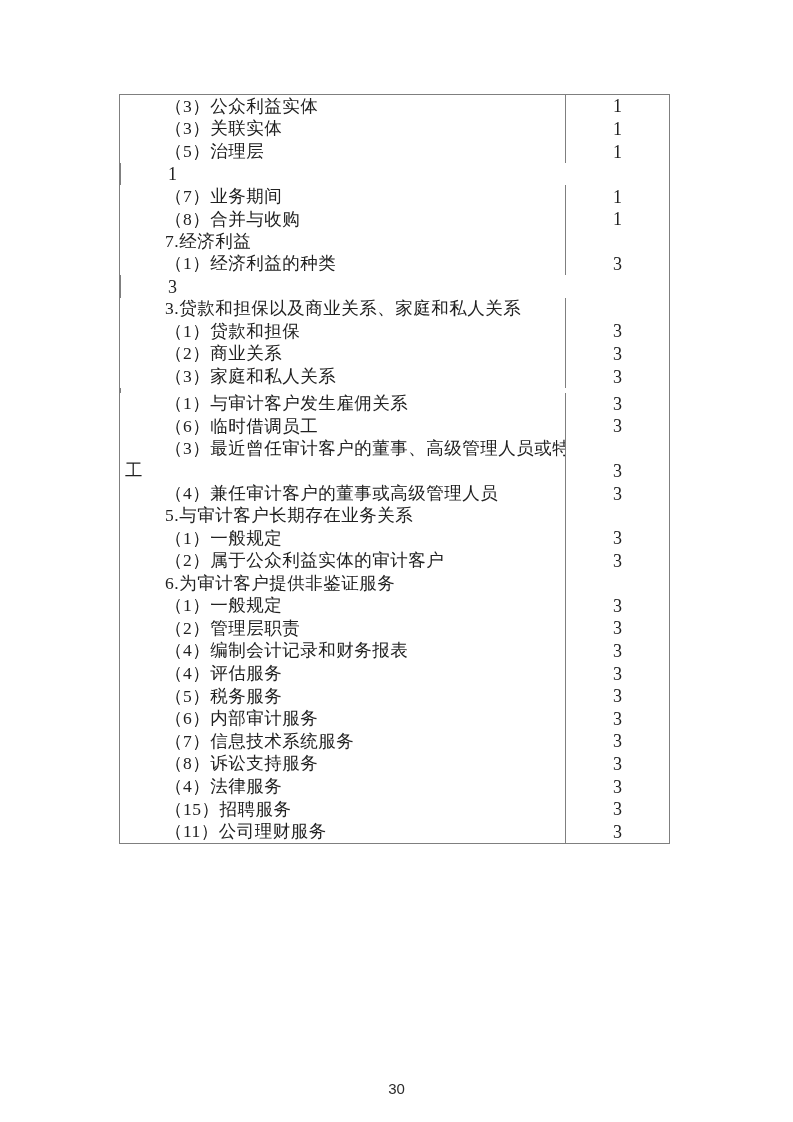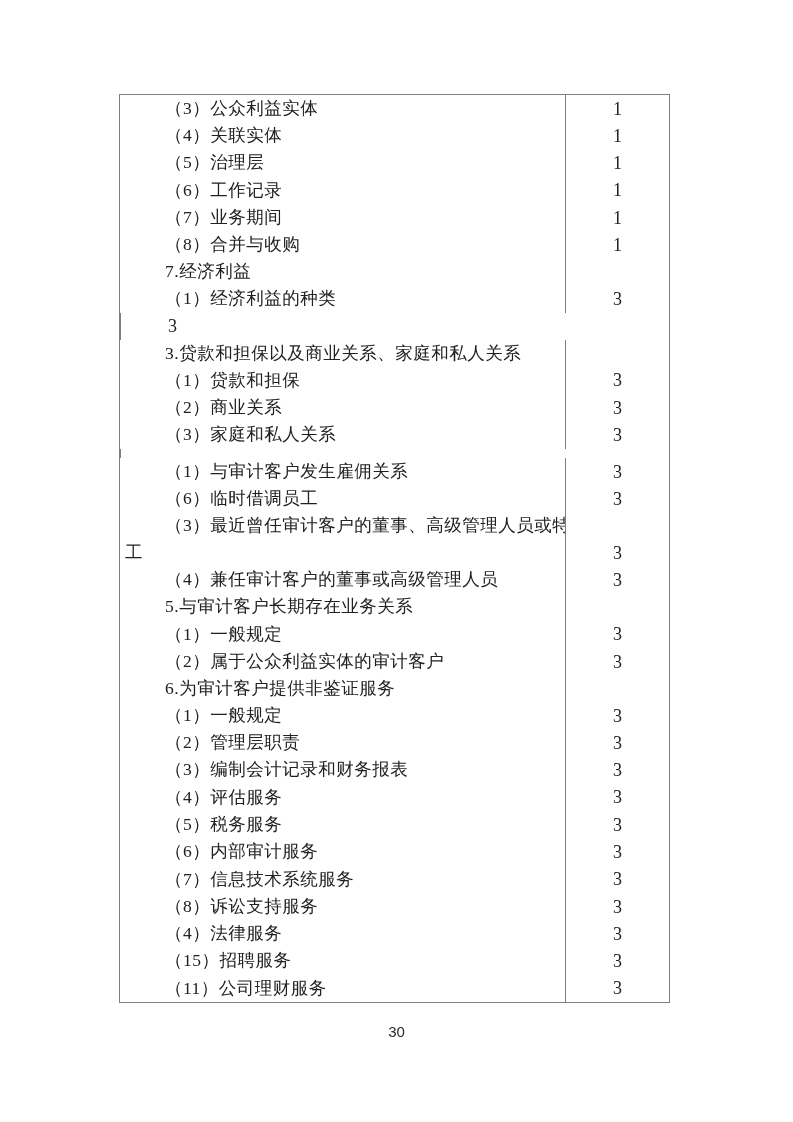--- a/index.html
+++ b/index.html
@@ -13,21 +13,21 @@
     position: relative;
     font-family: "Liberation Serif", serif;
     color: #212121;
     overflow: hidden;
   }
   .doc-table {
     position: absolute;
     left: 119px;
     top: 94px;
     width: 551px;
-    height: 909px;
+    height: 750px;
     box-sizing: border-box;
     border: 1px solid #7f7f7f;
     display: flex;
     flex-direction: column;
   }
   .trow {
     display: flex;
     flex: 1 1 auto;
     min-height: 0;
   }
@@ -51,50 +51,49 @@
     box-sizing: border-box;
     border-left: 1px solid #7f7f7f;
     display: flex;
     align-items: center;
     justify-content: center;
     font-size: 18px;
     line-height: 1;
   }
   .page-footer {
     position: absolute;
-    top: 1023px;
+    top: 1080px;
     left: 0;
     width: 100%;
     text-align: center;
     font-family: "Liberation Sans", sans-serif;
     font-size: 15px;
     color: #2b2b2b;
   }
 </style>
 </head>
 <body>
 
 <div class="doc-table" id="doc-table">
   <div class="trow">
     <div class="cell-topic indent">（3）公众利益实体</div>
     <div class="cell-value">1</div>
   </div>
 
   <div class="trow">
-    <div class="cell-topic indent">（4）关联实体</div>
+    <div class="cell-topic indent">（3）关联实体</div>
     <div class="cell-value">1</div>
   </div>
 
   <div class="trow">
     <div class="cell-topic indent">（5）治理层</div>
     <div class="cell-value">1</div>
   </div>
 
   <div class="trow">
-    <div class="cell-topic indent">（6）工作记录</div>
     <div class="cell-value">1</div>
   </div>
 
   <div class="trow">
     <div class="cell-topic indent">（7）业务期间</div>
     <div class="cell-value">1</div>
   </div>
 
   <div class="trow">
     <div class="cell-topic indent">（8）合并与收购</div>
@@ -188,21 +187,21 @@
     <div class="cell-topic indent">（1）一般规定</div>
     <div class="cell-value">3</div>
   </div>
 
   <div class="trow">
     <div class="cell-topic indent">（2）管理层职责</div>
     <div class="cell-value">3</div>
   </div>
 
   <div class="trow">
-    <div class="cell-topic indent">（3）编制会计记录和财务报表</div>
+    <div class="cell-topic indent">（4）编制会计记录和财务报表</div>
     <div class="cell-value">3</div>
   </div>
 
   <div class="trow">
     <div class="cell-topic indent">（4）评估服务</div>
     <div class="cell-value">3</div>
   </div>
 
   <div class="trow">
     <div class="cell-topic indent">（5）税务服务</div>

